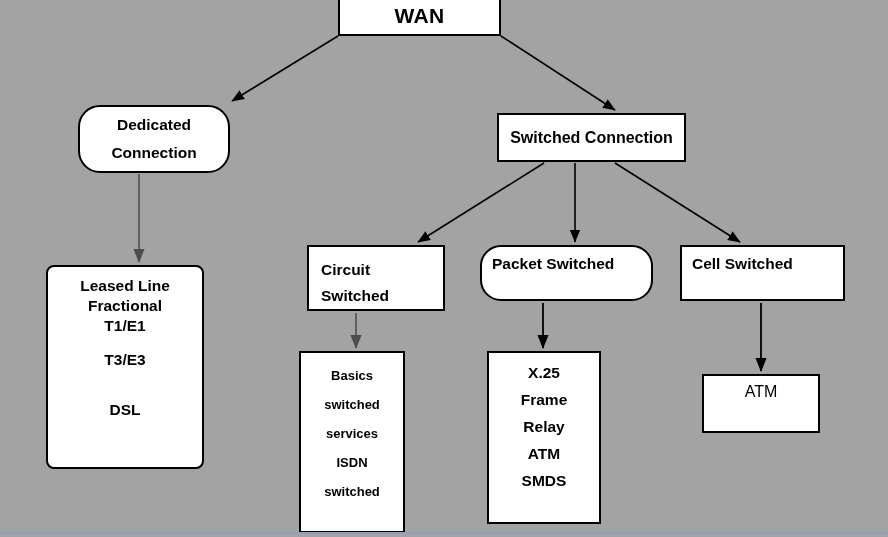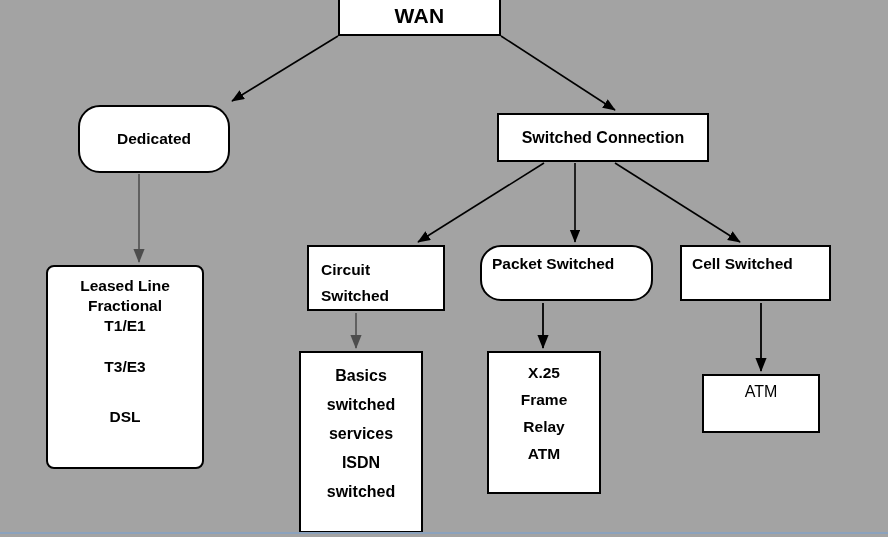--- a/index.html
+++ b/index.html
@@ -52,65 +52,65 @@
     letter-spacing: 0.3px;
   }
   #node-dedicated {
     left: 78px; top: 105px; width: 152px; height: 68px;
     justify-content: center;
     font-size: 15.5px;
     line-height: 28px;
     border-radius: 22px;
   }
   #node-switched {
-    left: 497px; top: 113px; width: 212px; height: 49px;
+    left: 497px; top: 113px; width: 189px; height: 49px;
     justify-content: center;
     font-size: 16px;
   }
   #node-circuit {
     left: 307px; top: 245px; width: 138px; height: 66px;
     justify-content: flex-end;
     padding-left: 12px;
     font-size: 15.5px;
     line-height: 26px;
   }
   #node-packet {
     left: 480px; top: 245px; width: 173px; height: 56px;
     justify-content: flex-start;
     padding-top: 8px;
     padding-left: 10px;
     font-size: 15.5px;
     border-radius: 21px;
   }
   #node-cell {
-    left: 680px; top: 245px; width: 151px; height: 56px;
+    left: 680px; top: 245px; width: 165px; height: 56px;
     justify-content: flex-start;
     padding-top: 8px;
     padding-left: 10px;
     font-size: 15.5px;
   }
   #node-leased {
     left: 46px; top: 265px; width: 158px; height: 204px;
     justify-content: flex-start;
     padding-top: 10px;
     font-size: 15.5px;
     border-radius: 8px;
   }
   #node-leased .line { margin-bottom: 2px; }
-  #node-leased .line:nth-child(3) { margin-bottom: 23px; }
+  #node-leased .line:nth-child(3) { margin-bottom: 16px; }
   #node-leased .line:nth-child(4) { margin-bottom: 32px; }
   #node-basics {
-    left: 299px; top: 351px; width: 124px; height: 182px;
+    left: 299px; top: 351px; width: 106px; height: 182px;
     justify-content: flex-start;
     padding-top: 8px;
-    font-size: 16px;
+    font-size: 13px;
     line-height: 29px;
   }
   #node-x25 {
-    left: 487px; top: 351px; width: 114px; height: 143px;
+    left: 487px; top: 351px; width: 114px; height: 173px;
     justify-content: flex-start;
     padding-top: 6px;
     font-size: 15.5px;
     line-height: 27px;
   }
   #node-atm {
     left: 702px; top: 374px; width: 118px; height: 59px;
     justify-content: flex-start;
     padding-top: 7px;
     font-size: 16px;
@@ -159,20 +159,21 @@
 
     <line x1="761" y1="303" x2="761" y2="371" stroke="#000000" stroke-width="1.8" marker-end="url(#arrowhead)"></line>
   </svg>
 
   <div class="node align-center" id="node-wan">
     <span class="line">WAN</span>
   </div>
 
   <div class="node align-center" id="node-dedicated">
     <span class="line">Dedicated</span>
+    <span class="line">Connection</span>
   </div>
 
   <div class="node align-center" id="node-switched">
     <span class="line">Switched Connection</span>
   </div>
 
   <div class="node align-left" id="node-circuit">
     <span class="line">Circuit</span>
     <span class="line">Switched</span>
   </div>
@@ -199,20 +200,21 @@
     <span class="line">services</span>
     <span class="line">ISDN</span>
     <span class="line">switched</span>
   </div>
 
   <div class="node align-center" id="node-x25">
     <span class="line">X.25</span>
     <span class="line">Frame</span>
     <span class="line">Relay</span>
     <span class="line">ATM</span>
+    <span class="line">SMDS</span>
   </div>
 
   <div class="node align-center" id="node-atm">
     <span class="line">ATM</span>
   </div>
 
   <div id="bottom-rule"></div>
 
 </div>
 

